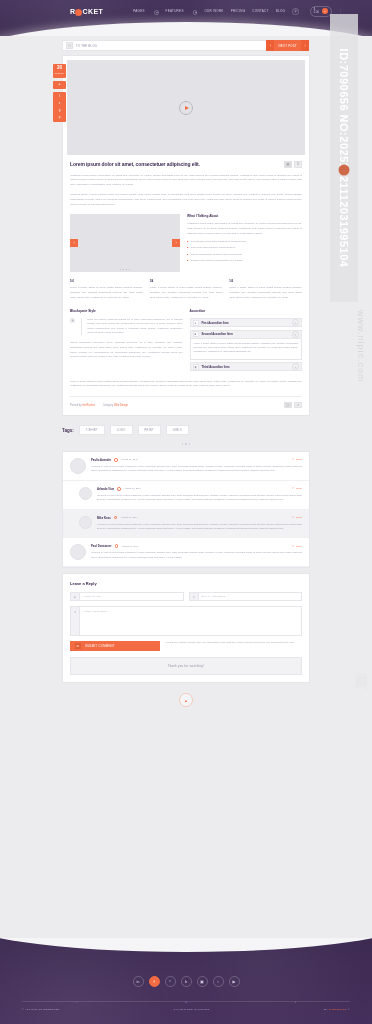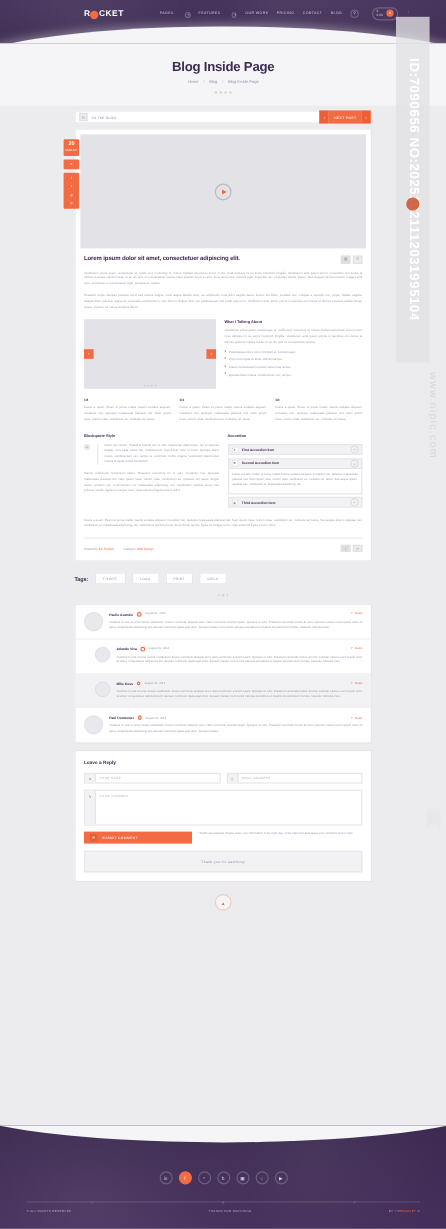--- a/index.html
+++ b/index.html
@@ -387,36 +387,20 @@
         <span class="nav-pill">
           <span class="nav-pill-text">$ 0.00</span>
           <span class="cart-badge">0</span>
         </span>
         <span class="nav-link">⋮</span>
       </div>
     </div>
     <div class="header-curve"></div>
   </div>
 
-  <div class="title-block">
-    <div class="page-title">Blog Inside Page</div>
-    <div class="breadcrumb">
-      <b>Home</b>
-      <span class="sep">/</span>
-      <b>Blog</b>
-      <span class="sep">/</span>
-      <b>Blog Inside Page</b>
-    </div>
-    <div class="title-dots">
-        <i></i>
-        <i></i>
-        <i></i>
-        <i></i>
-      </div>
-  </div>
 
   <div class="wrap">
 
     <div class="postnav">
       <div class="postnav-left">
         <span class="sq-btn">☷</span>
         <span class="postnav-label">TO THE BLOG</span>
       </div>
       <div class="postnav-right">
         <span class="orange-arrow">‹</span>

